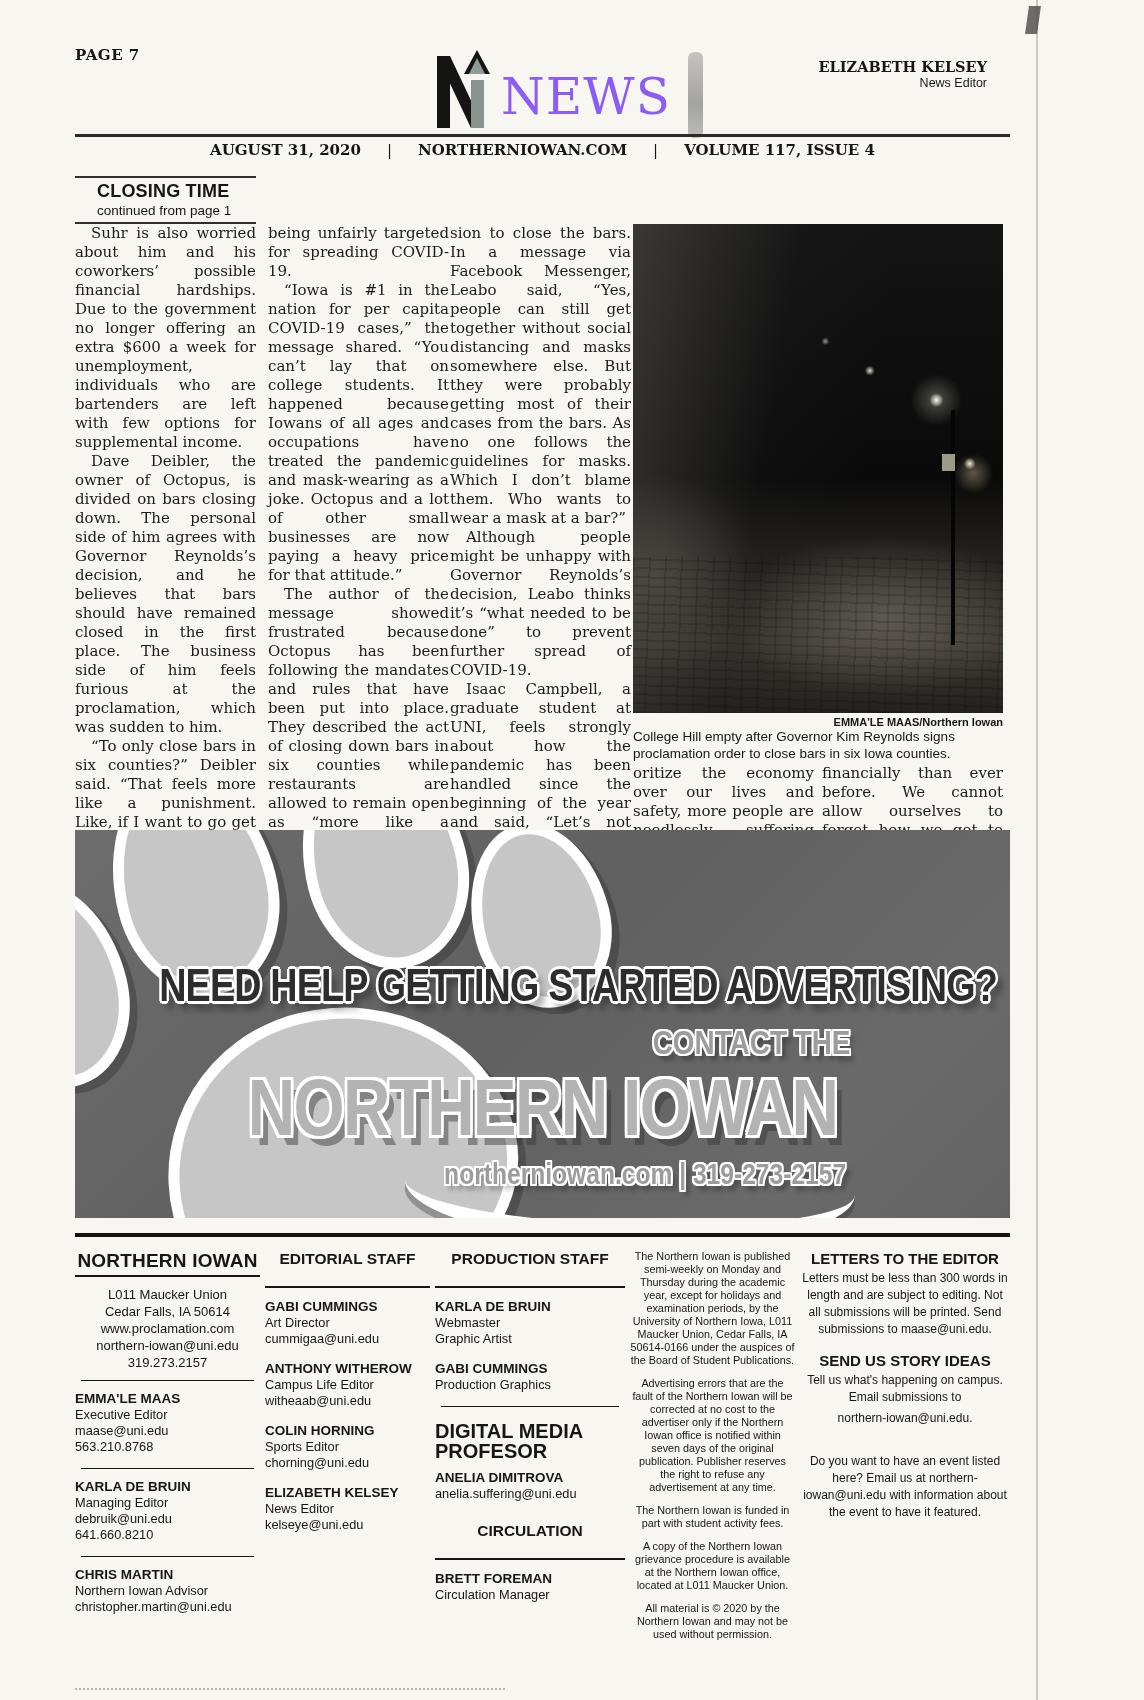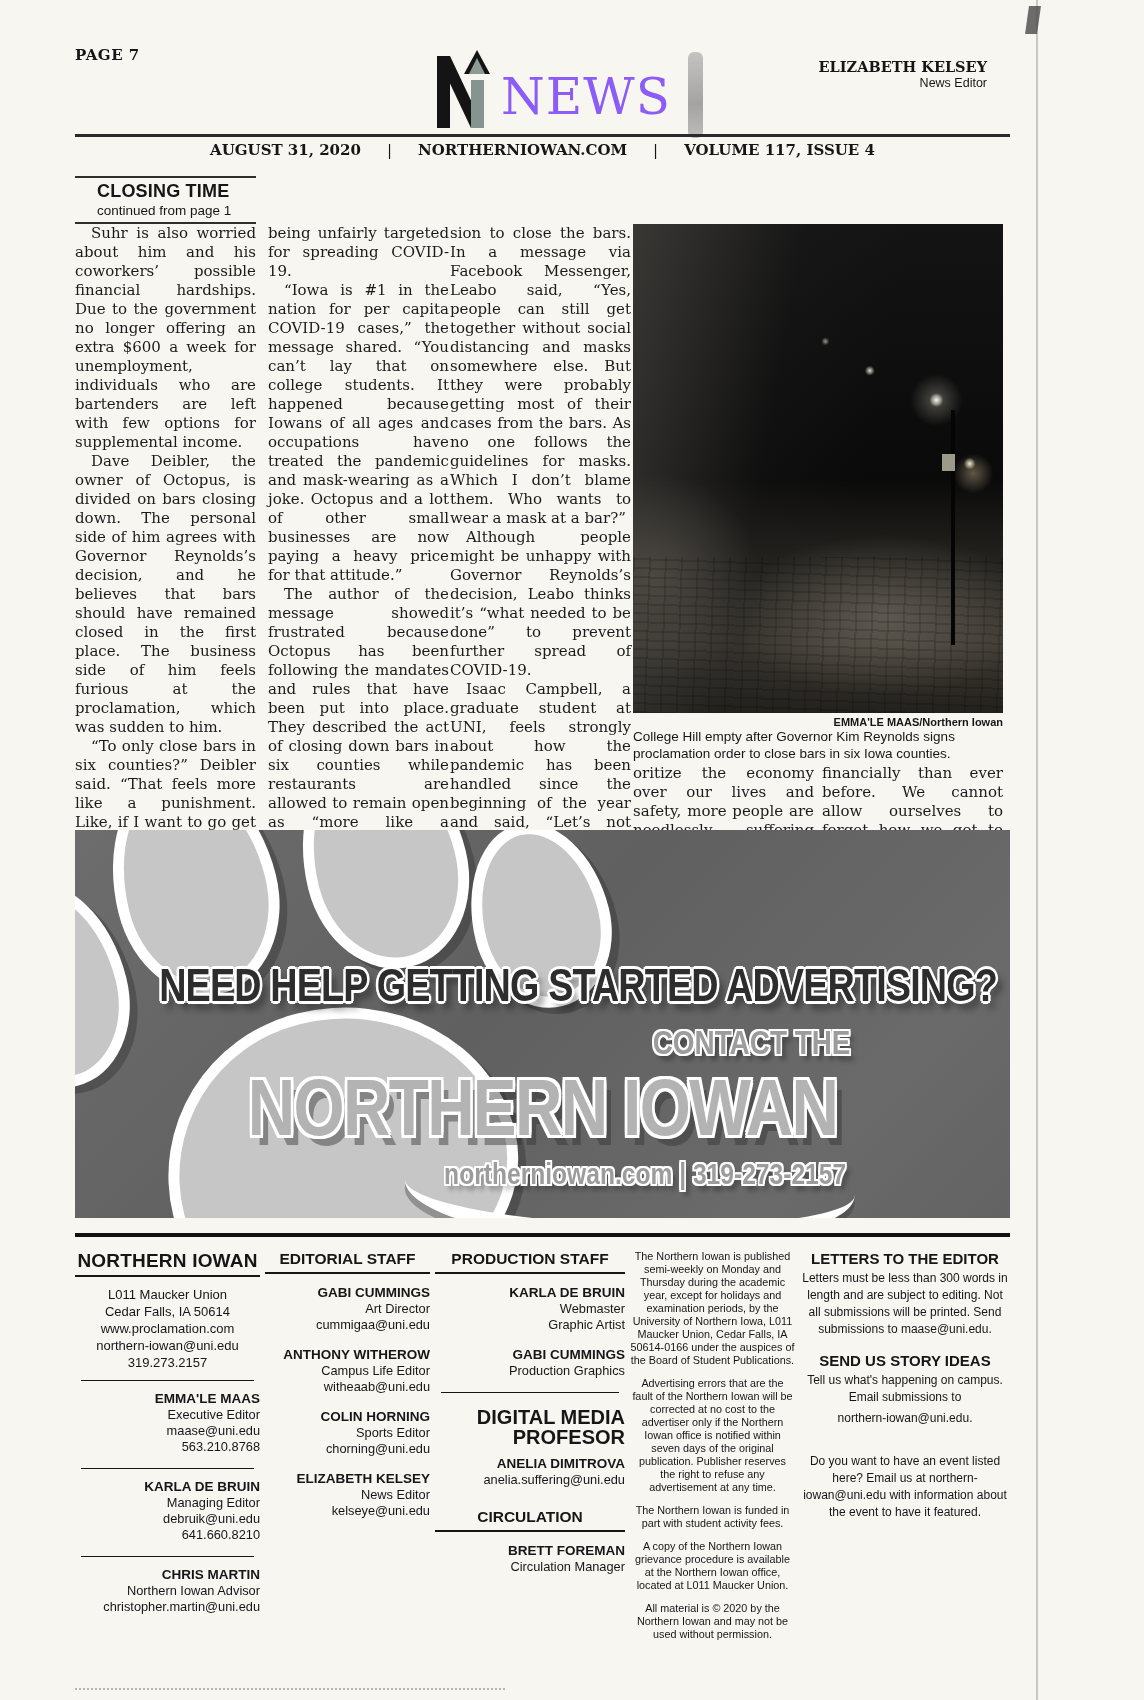--- a/index.html
+++ b/index.html
@@ -89,23 +89,23 @@
          0 -3px 0 #fff,0 3px 0 #fff,-3px 0 0 #fff,3px 0 0 #fff,9px 10px 0 rgba(50,50,50,.45);}
   .ad-l4{right:120px;top:327px;font-size:30px;}
 
   
   .mast-rule{left:75px;top:1233px;width:935px;height:4px;background:#111;}
   .mast{left:75px;top:1250px;width:935px;display:grid;grid-template-columns:185px 165px 190px 165px 210px;
         column-gap:5px;}
   .mh-title{font-weight:bold;font-size:19px;text-align:center;border-bottom:2.5px solid #161616;
             padding-bottom:3px;margin-bottom:9px;letter-spacing:.2px;}
   .mh-sec{font-weight:bold;font-size:15.5px;text-align:center;border-bottom:2px solid #161616;
-          padding-bottom:4px;margin-bottom:10px;}
+          padding-bottom:18px;margin-bottom:10px;}
   .addr{font-size:13px;line-height:17px;text-align:center;}
-  .person{text-align:right;margin-bottom:13px;}
+  .person{text-align:left;margin-bottom:13px;}
   .person .nm{font-weight:bold;font-size:13.5px;line-height:17px;}
   .person .rl{font-size:12.8px;line-height:16px;}
   .divider{border-top:1.5px solid #161616;margin:9px 6px;}
   .legal p{font-size:10.8px;line-height:13px;text-align:center;margin:0 0 10px;}
   .lt-title{font-weight:bold;font-size:15px;text-align:center;margin:0 0 3px;}
   .lt-body{font-size:12px;line-height:17px;text-align:center;margin:0 0 14px;}
 </style>
 </head>
 <body>
 

